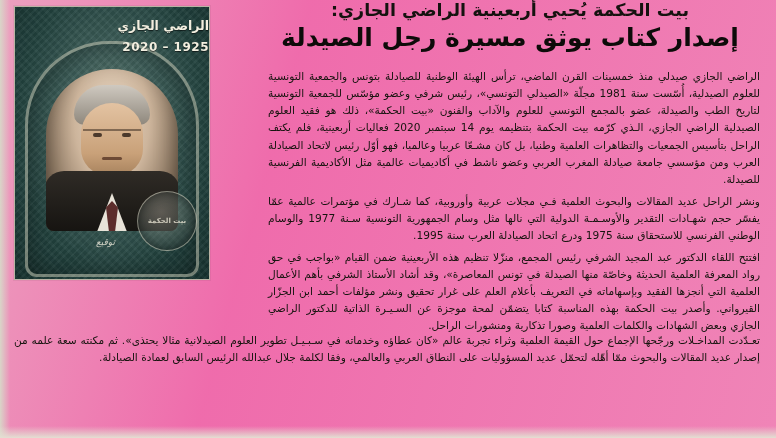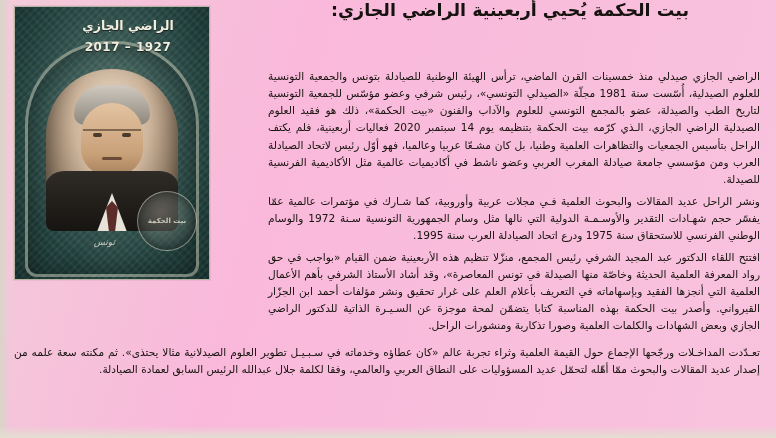--- a/index.html
+++ b/index.html
@@ -5,21 +5,21 @@
   html, body {
     margin: 0;
     padding: 0;
     background: #ffffff;
   }
   #page {
     position: relative;
     width: 776px;
     height: 438px;
     overflow: hidden;
-    background: #f9a8d4;
+    background: #ec4899;
     font-family: "DejaVu Sans", sans-serif;
   }
 
   
   .paper-tint {
     position: absolute;
     inset: 0;
     background:
       linear-gradient(105deg, rgba(236,233,222,0.55) 0%, rgba(252,251,247,0.2) 35%, rgba(247,245,239,0.35) 100%);
     pointer-events: none;
@@ -104,21 +104,20 @@
     transform: translateX(-50%);
     border-radius: 84px 84px 12px 12px;
     border: 3px solid rgba(227,221,200,0.45);
     box-shadow: inset 0 0 26px rgba(0,0,0,0.35);
   }
   .fig-caption {
     position: absolute;
     top: 10px;
     left: 0;
     right: 0;
-    text-align: center;
     direction: rtl;
     color: #f3efe0;
     font-weight: bold;
     font-size: 12.5px;
     line-height: 1.5;
     text-shadow: 0 1px 1px rgba(0,0,0,0.6);
     padding-left: 32px;
   }
   .fig-caption .years {
     display: block;
@@ -270,21 +269,21 @@
     line-height: 1.62;
     font-family: "DejaVu Sans", sans-serif;
   }
   .col-right p {
     margin: 0 0 4.5px 0;
   }
   .full-width {
     position: absolute;
     right: 16px;
     left: 14px;
-    top: 344px;
+    top: 332px;
     direction: rtl;
     text-align: justify;
     text-align-last: right;
     color: #17140f;
     font-size: 10.6px;
     line-height: 1.62;
   }
   .full-width p {
     margin: 0 0 4.5px 0;
   }
@@ -293,55 +292,56 @@
 <body>
 
 <div id="page">
 
   <div class="paper-tint"></div>
   <div class="paper-edge-left"></div>
   <div class="paper-edge-bottom"></div>
 
   <div class="headline-wrap">
     <div class="kicker">بيت الحكمة يُحيي أربعينية الراضي الجازي:</div>
+    <div class="headline">إصدار كتاب يوثق مسيرة رجل الصيدلة</div>
   </div>
 
   <div class="figure">
     <div class="fig-frame"></div>
     <div class="fig-pattern"></div>
     <div class="fig-arc"></div>
 
     <div class="fig-caption">
       <span>الراضي الجازي</span>
-      <span class="years">1927 – 2017</span>
+      <span class="years">1925 – 2020</span>
     </div>
 
     <div class="portrait">
       <div class="p-hair"></div>
       <div class="p-face">
         <div class="p-glasses"></div>
         <div class="p-eye l"></div>
         <div class="p-eye r"></div>
         <div class="p-mouth"></div>
       </div>
       <div class="p-suit">
         <div class="p-shirt"></div>
         <div class="p-tie"></div>
       </div>
     </div>
 
     <div class="fig-seal">
       <span>بيت الحكمة</span>
     </div>
-    <div class="fig-signature">تونس</div>
+    <div class="fig-signature">توقيع</div>
   </div>
 
   <div class="col-right">
     <p>الراضي الجازي صيدلي منذ خمسينات القرن الماضي، ترأس الهيئة الوطنية للصيادلة بتونس والجمعية التونسية للعلوم الصيدلية، أُسّست سنة 1981 مجلّة «الصيدلي التونسي»، رئيس شرفي وعضو مؤسّس للجمعية التونسية لتاريخ الطب والصيدلة، عضو بالمجمع التونسي للعلوم والآداب والفنون «بيت الحكمة»، ذلك هو فقيد العلوم الصيدلية الراضي الجازي، الـذي كرّمه بيت الحكمة بتنظيمه يوم 14 سبتمبر 2020 فعاليات أربعينية، فلم يكتف الراحل بتأسيس الجمعيات والتظاهرات العلمية وطنيا، بل كان مشـعّا عربيا وعالميا، فهو أوّل رئيس لاتحاد الصيادلة العرب ومن مؤسسي جامعة صيادلة المغرب العربي وعضو ناشط في أكاديميات عالمية مثل الأكاديمية الفرنسية للصيدلة.</p>
-    <p>ونشر الراحل عديد المقالات والبحوث العلمية فـي مجلات عربية وأوروبية، كما شـارك في مؤتمرات عالمية عمّا يفسّر حجم شهـادات التقدير والأوسـمـة الدولية التي نالها مثل وسام الجمهورية التونسية سـنة 1972 والوسام الوطني الفرنسي للاستحقاق سنة 1975 ودرع اتحاد الصيادلة العرب سنة 1995.</p>
+    <p>ونشر الراحل عديد المقالات والبحوث العلمية فـي مجلات عربية وأوروبية، كما شـارك في مؤتمرات عالمية عمّا يفسّر حجم شهـادات التقدير والأوسـمـة الدولية التي نالها مثل وسام الجمهورية التونسية سـنة 1977 والوسام الوطني الفرنسي للاستحقاق سنة 1975 ودرع اتحاد الصيادلة العرب سنة 1995.</p>
     <p>افتتح اللقاء الدكتور عبد المجيد الشرفي رئيس المجمع، منزّلا تنظيم هذه الأربعينية ضمن القيام «بواجب في حق رواد المعرفة العلمية الحديثة وخاصّة منها الصيدلة في تونس المعاصرة»، وقد أشاد الأستاذ الشرفي بأهم الأعمال العلمية التي أنجزها الفقيد وبإسهاماته في التعريف بأعلام العلم على غرار تحقيق ونشر مؤلفات أحمد ابن الجزّار القيرواني. وأصدر بيت الحكمة بهذه المناسبة كتابا يتضمّن لمحة موجزة عن السـيـرة الذاتية للدكتور الراضي الجازي وبعض الشهادات والكلمات العلمية وصورا تذكارية ومنشورات الراحل.</p>
   </div>
 
   <div class="full-width">
     <p>تعـدّدت المداخـلات ورجّحها الإجماع حول القيمة العلمية وثراء تجربة عالم «كان عطاؤه وخدماته في سـبـيـل تطوير العلوم الصيدلانية مثالا يحتذى». ثم مكنته سعة علمه من إصدار عديد المقالات والبحوث ممّا أهّله لتحمّل عديد المسؤوليات على النطاق العربي والعالمي، وفقا لكلمة جلال عبدالله الرئيس السابق لعمادة الصيادلة.</p>
   </div>
 
 </div>
 
 </body></html>

